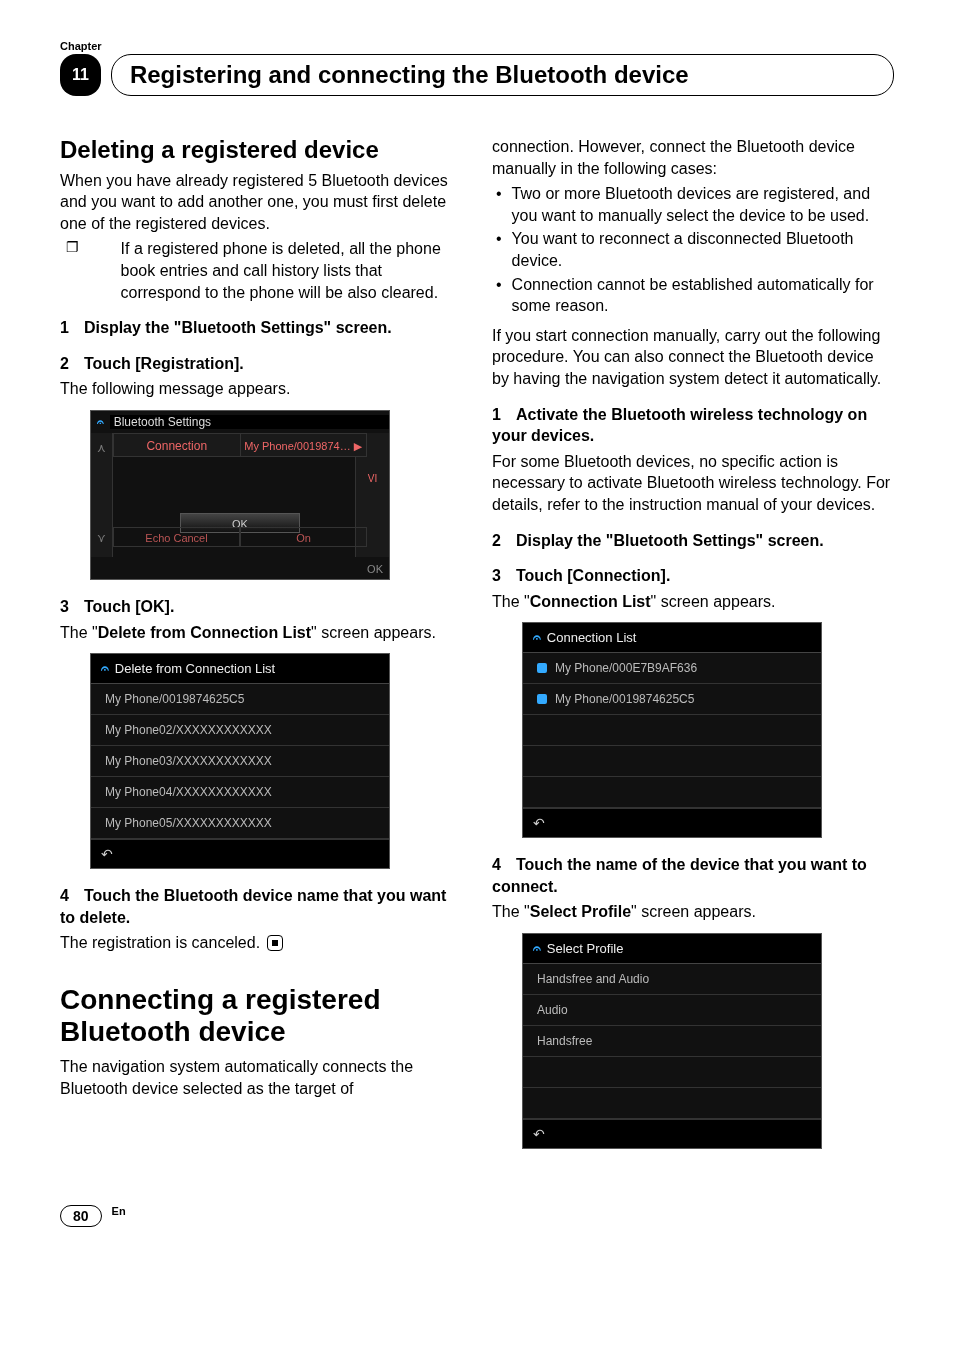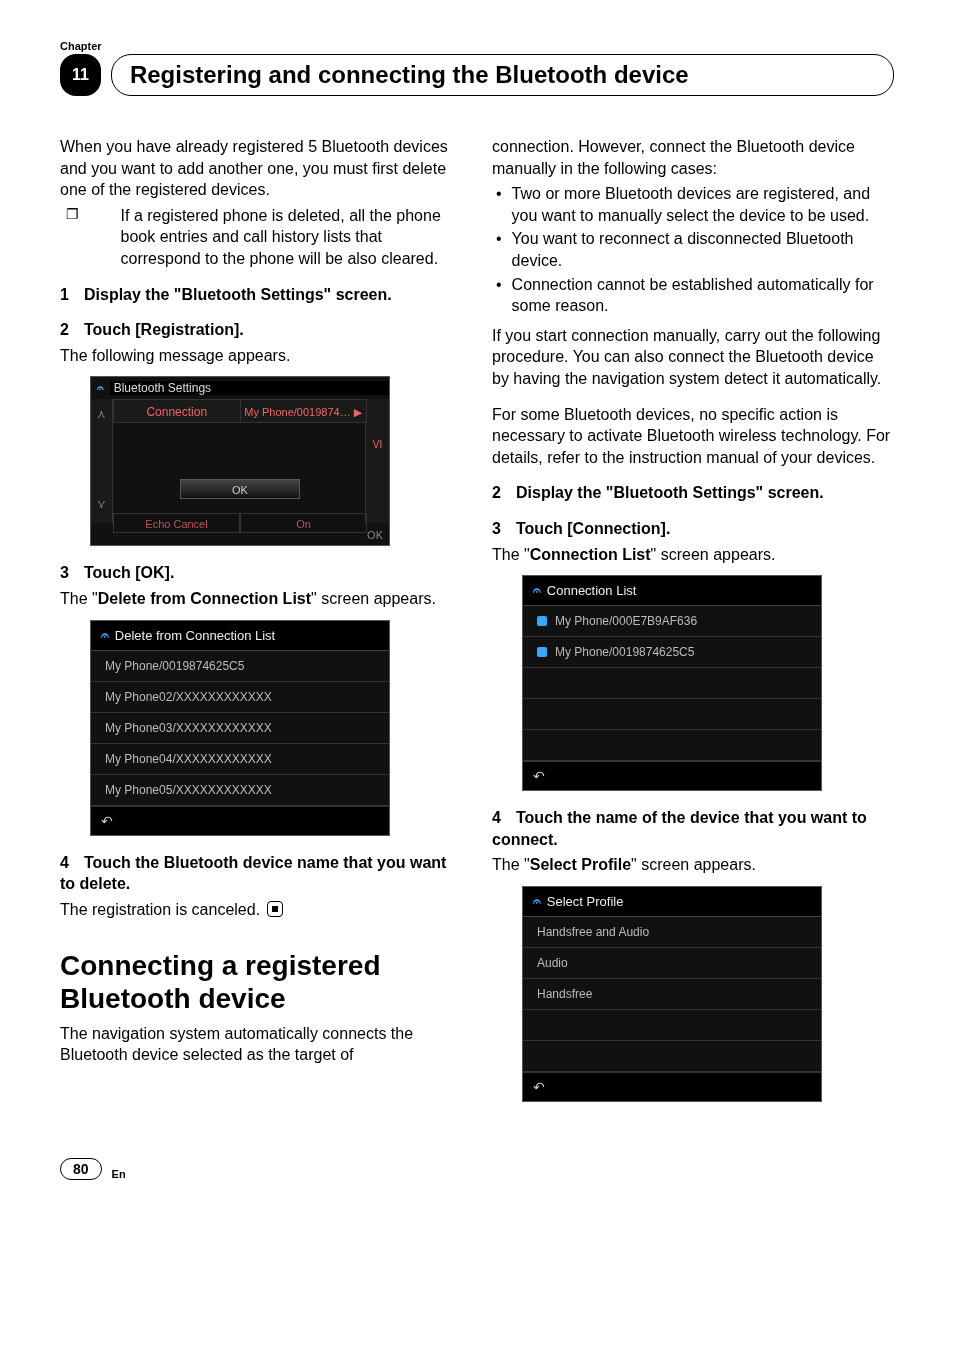--- a/index.html
+++ b/index.html
@@ -68,27 +68,27 @@
   .dialog-shot .topbar .bt { color:#3af; padding:0 6px; font-weight:bold; }
   .dialog-shot .topbar .lbl { flex:1; padding-left:4px; color:#ddd; background:#000; font-size:12px; }
   .dialog-shot .sidebar { position:absolute; left:0; top:22px; bottom:22px; width:22px; background:#1a1a1a; border-right:1px solid #333;}
   .dialog-shot .sidebar .sicon { color:#777; text-align:center; padding:8px 0; font-size:12px;}
   .dialog-shot .sidebar .sicon.bot { position:absolute; bottom:4px; left:0; right:0;}
   .dialog-shot .connrow { position:absolute; left:22px; right:22px; top:22px; height:24px; display:flex;}
   .dialog-shot .connrow .c1 { flex:1; text-align:center; color:#e66; background:#1a1a1a; border:1px solid #333; font-size:12px; line-height:24px;}
   .dialog-shot .connrow .c2 { flex:1; text-align:center; color:#e66; background:#1a1a1a; border:1px solid #333; border-left:none; font-size:11px; line-height:24px;}
   .dialog-shot .msg { position:absolute; left:40px; right:40px; top:60px; color:#ccc; font-size:11px; text-align:center; line-height:1.3;}
   .dialog-shot .okbtn { position:absolute; left:50%; transform:translateX(-50%); top:102px; width:120px; height:20px; background:linear-gradient(#444,#111); border:1px solid #555; color:#ccc; font-size:11px; text-align:center; line-height:20px;}
-  .dialog-shot .echorow { position:absolute; left:22px; right:22px; top:136px; height:20px; display:flex;}
+  .dialog-shot .echorow { position:absolute; left:22px; right:22px; top:116px; height:20px; display:flex;}
   .dialog-shot .echorow div { flex:1; text-align:center; color:#b55; font-size:11px; line-height:20px; border:1px solid #333;}
-  .dialog-shot .rside { position:absolute; right:0; top:22px; bottom:22px; width:24px; background:#1a1a1a; border-left:1px solid #333;}
+  .dialog-shot .rside { position:absolute; right:0; top:22px; bottom:22px; width:34px; background:#1a1a1a; border-left:1px solid #333;}
   .dialog-shot .rside .vi { color:#e66; font-size:10px; text-align:center; padding-top:40px;}
   .dialog-shot .okfoot { position:absolute; right:6px; bottom:4px; color:#888; font-size:11px;}
   .phone-bullet { width:10px; height:10px; background:#3af; border-radius:2px; display:inline-block;}
-  .footer { margin-top: 40px; display: flex; align-items: flex-end; gap: 10px; }
+  .footer { margin-top: 40px; display: flex; align-items: flex-start; gap: 10px; }
   .page-num {
     border: 1.5px solid #000; border-radius: 14px; padding: 2px 12px;
     font-size: 14px; font-weight: bold;
   }
   .footer-lang { font-size: 11px; font-weight: bold; }
 </style>
 </head>
 <body>
 
 <div class="page">
@@ -97,20 +97,21 @@
     <div class="chapter-label">Chapter</div>
     <div class="chapter-header">
       <span class="chapter-num">11</span>
       <span class="chapter-title">Registering and connecting the Bluetooth device</span>
     </div>
   </div>
 
   <div class="columns">
 
     <div class="col">
+      <h2>Deleting a registered device</h2>
       <p>When you have already registered 5 Bluetooth devices and you want to add another one, you must first delete one of the registered devices.</p>
       <div class="note-row">
         <span class="note-marker">❐</span>
         <span class="note-text">If a registered phone is deleted, all the phone book entries and call history lists that correspond to the phone will be also cleared.</span>
       </div>
 
       <div class="step">
         <p class="step-head"><span class="step-num">1</span><span>Display the "Bluetooth Settings" screen.</span></p>
       </div>
 
@@ -198,20 +199,21 @@
         <li>
             <span>You want to reconnect a disconnected Bluetooth device.</span>
           </li>
         <li>
             <span>Connection cannot be established automatically for some reason.</span>
           </li>
       </ul>
       <p>If you start connection manually, carry out the following procedure. You can also connect the Bluetooth device by having the navigation system detect it automatically.</p>
 
       <div class="step">
+        <p class="step-head"><span class="step-num">1</span><span>Activate the Bluetooth wireless technology on your devices.</span></p>
         <p class="step-body">For some Bluetooth devices, no specific action is necessary to activate Bluetooth wireless technology. For details, refer to the instruction manual of your devices.</p>
       </div>
 
       <div class="step">
         <p class="step-head"><span class="step-num">2</span><span>Display the "Bluetooth Settings" screen.</span></p>
       </div>
 
       <div class="step">
         <p class="step-head"><span class="step-num">3</span><span>Touch [Connection].</span></p>
         <p class="step-body">

